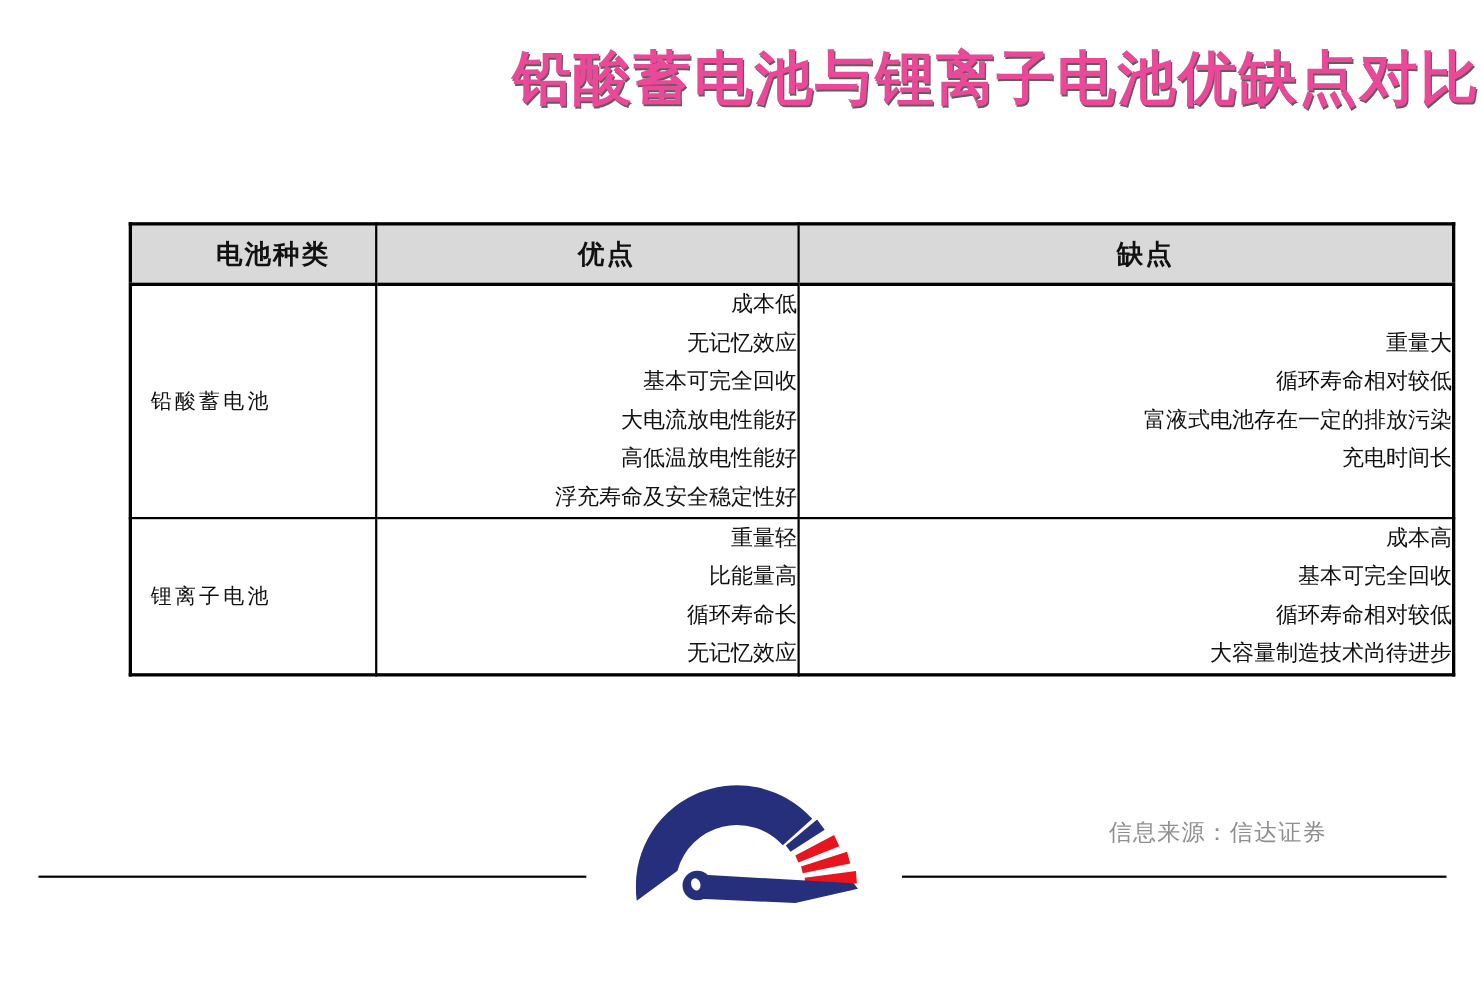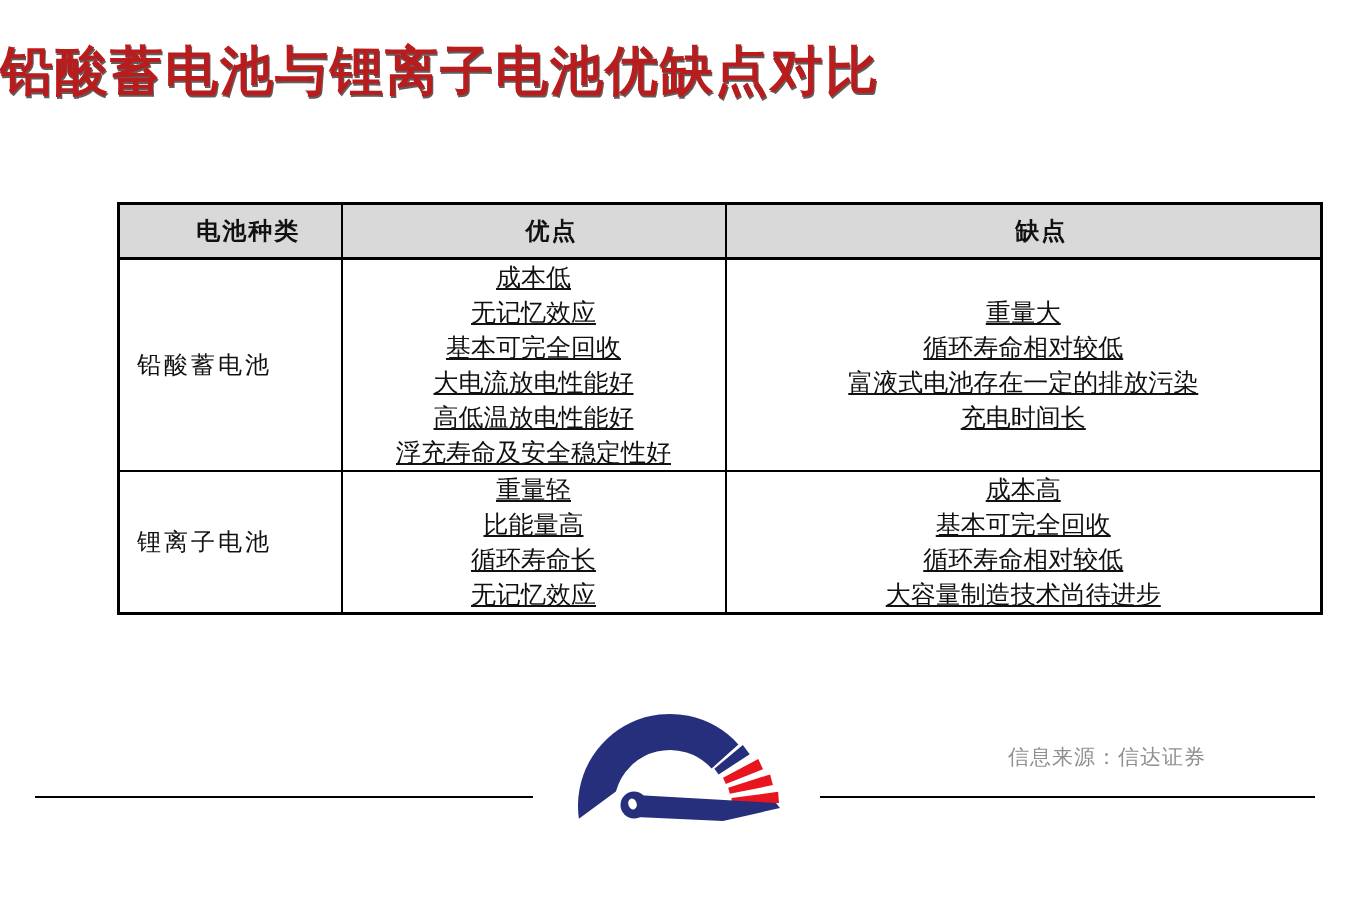--- a/index.html
+++ b/index.html
@@ -12,24 +12,24 @@
     background: #ffffff;
     overflow: hidden;
   }
 
   
   .page-title {
     position: absolute;
     top: 36px;
     left: 0;
     width: 100%;
-    text-align: left;
+    text-align: right;
     font-size: 53px;
     font-weight: bold;
-    color: #b91c1c;
+    color: #ec4899;
     letter-spacing: 2px;
     text-shadow: 1px 2px 0 #5e5e5e;
     font-family: "Liberation Sans", sans-serif;
   }
 
   
   table.cmp {
     position: absolute;
     left: 117px;
     top: 202px;
@@ -53,24 +53,24 @@
     letter-spacing: 2px;
     text-align: center;
     border-bottom-width: 3px;
     padding-left: 36px;
   }
   table.cmp tbody tr.row-1 { height: 211px; }
   table.cmp tbody tr.row-2 { height: 140px; }
   td.type-cell {
     text-align: left;
     padding-left: 17px;
-    font-size: 24px;
+    font-size: 19px;
     letter-spacing: 3px;
   }
-  td.list-cell { text-align: center; font-size: 25px; text-decoration: underline; }
+  td.list-cell { text-align: right; font-size: 20px; }
   .cell-line { line-height: 35px; white-space: nowrap; }
 
   
   .rule { position: absolute; height: 2px; background: #000000; top: 796px; }
   .rule-left  { left: 35px;  width: 498px; }
   .rule-right { left: 820px; width: 495px; }
 
   
   .source-note {
     position: absolute;

